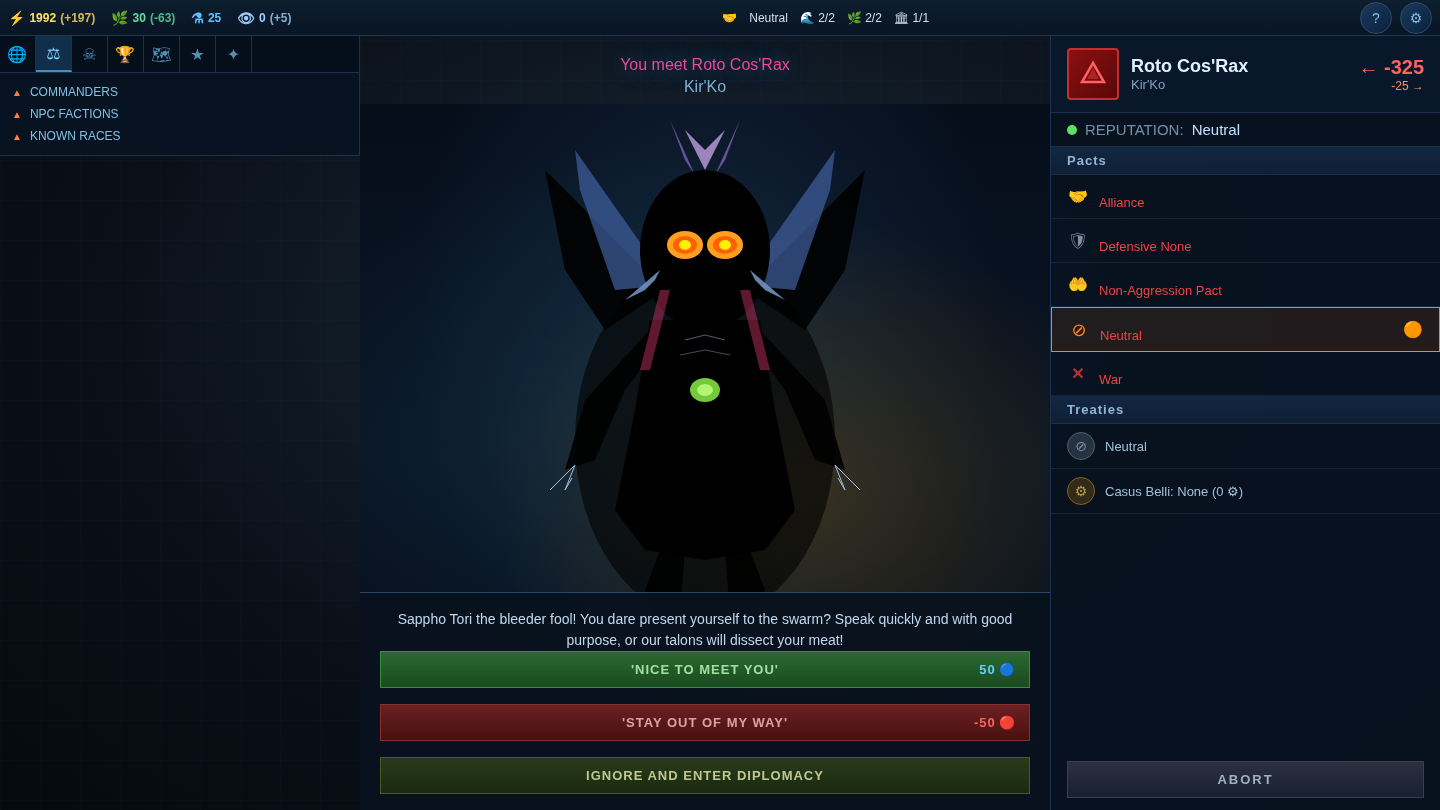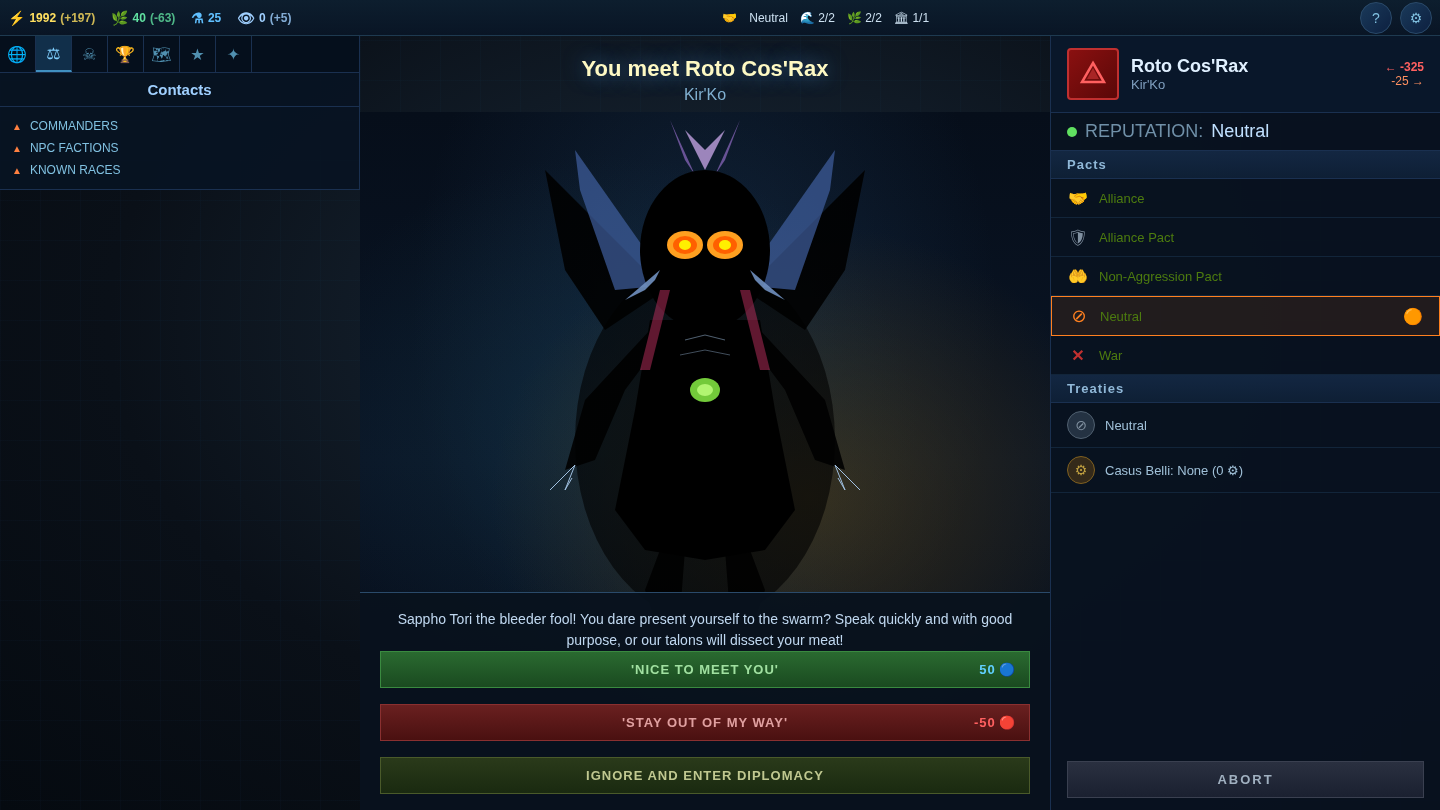--- a/index.html
+++ b/index.html
@@ -135,23 +135,23 @@
       flex-direction: column;
       align-items: center;
     }
 
     .meet-title-area {
       width: 100%;
       text-align: center;
       padding: 20px 0 8px;
     }
     .meet-title {
-      font-size: 22px;
-      color: #fef9c3;
-      font-weight: bold;
+      font-size: 16px;
+      color: #ec4899;
+      font-weight: normal;
       text-shadow: 0 0 20px rgba(100,180,255,0.5);
     }
     .meet-subtitle {
       font-size: 16px;
       color: #80b0d0;
       margin-top: 4px;
     }
 
     
     .portrait-area {
@@ -290,33 +290,33 @@
     }
     .entity-race {
       font-size: 13px;
       color: #80a0c0;
     }
     .entity-score {
       margin-left: auto;
       text-align: right;
     }
     .score-value {
-      font-size: 12px;
+      font-size: 20px;
       font-weight: bold;
     }
     .score-neg { color: #ff6060; }
     .score-change { font-size: 12px; color: #ff9060; }
 
     
     .reputation-row {
       display: flex;
       align-items: center;
       padding: 8px 16px;
       border-bottom: 1px solid #1a3050;
-      font-size: 18px;
+      font-size: 15px;
     }
     .rep-dot {
       width: 10px; height: 10px;
       border-radius: 50%;
       background: #60e060;
       margin-right: 8px;
     }
     .rep-label { color: #7090a8; margin-right: 8px; }
     .rep-value { color: #c0e0ff; }
 
@@ -341,22 +341,23 @@
       gap: 10px;
     }
     .pact-icon {
       width: 22px; height: 22px;
       display: flex; align-items: center; justify-content: center;
       font-size: 16px;
       flex-shrink: 0;
     }
     .pact-label {
       font-size: 13px;
-      color: #4d7c0f;
+      color: #ef4444;
       flex: 1;
+      margin-top: 12px;
     }
     .pact-status-icon {
       font-size: 16px;
       margin-left: auto;
     }
 
     
     .treaty-item {
       display: flex;
       align-items: center;
@@ -461,21 +462,21 @@
 
 <div class="top-hud">
   <div class="hud-left">
     <div class="hud-stat hud-energy">
       <span class="icon">⚡</span>
       <span>1992</span>
       <span style="opacity:0.8">(+197)</span>
     </div>
     <div class="hud-stat hud-food">
       <span class="icon">🌿</span>
-      <span>40</span>
+      <span>30</span>
       <span style="opacity:0.8">(-63)</span>
     </div>
     <div class="hud-stat hud-science">
       <span class="icon">⚗</span>
       <span>25</span>
     </div>
     <div class="hud-stat hud-influence">
       <span class="icon">👁</span>
       <span>0</span>
       <span style="opacity:0.8">(+5)</span>
@@ -497,21 +498,20 @@
 <div class="left-sidebar">
   <div class="sidebar-tabs">
     <div class="sidebar-tab">🌐</div>
     <div class="sidebar-tab active">⚖</div>
     <div class="sidebar-tab">☠</div>
     <div class="sidebar-tab">🏆</div>
     <div class="sidebar-tab">🗺</div>
     <div class="sidebar-tab">★</div>
     <div class="sidebar-tab">✦</div>
   </div>
-  <div class="contacts-header">Contacts</div>
   <div class="contacts-list">
     <div class="contacts-item">
       <span class="arrow-icon">▲</span>
       <span>COMMANDERS</span>
     </div>
     <div class="contacts-item">
       <span class="arrow-icon">▲</span>
       <span>NPC FACTIONS</span>
     </div>
     <div class="contacts-item">
@@ -685,21 +685,21 @@
   </div>
 
   <div class="section-header">Pacts</div>
 
   <div class="pact-item">
     <div class="pact-icon" style="color:#8090a0">🤝</div>
     <span class="pact-label">Alliance</span>
   </div>
   <div class="pact-item">
     <div class="pact-icon" style="color:#8090a0">🛡</div>
-    <span class="pact-label">Alliance Pact</span>
+    <span class="pact-label">Defensive None</span>
   </div>
   <div class="pact-item">
     <div class="pact-icon" style="color:#8090a0">🤲</div>
     <span class="pact-label">Non-Aggression Pact</span>
   </div>
   <div class="pact-item selected neutral-active">
     <div class="pact-icon" style="color:#ff8020; font-size:18px">⊘</div>
     <span class="pact-label">Neutral</span>
     <span class="pact-status-icon">🟠</span>
   </div>

